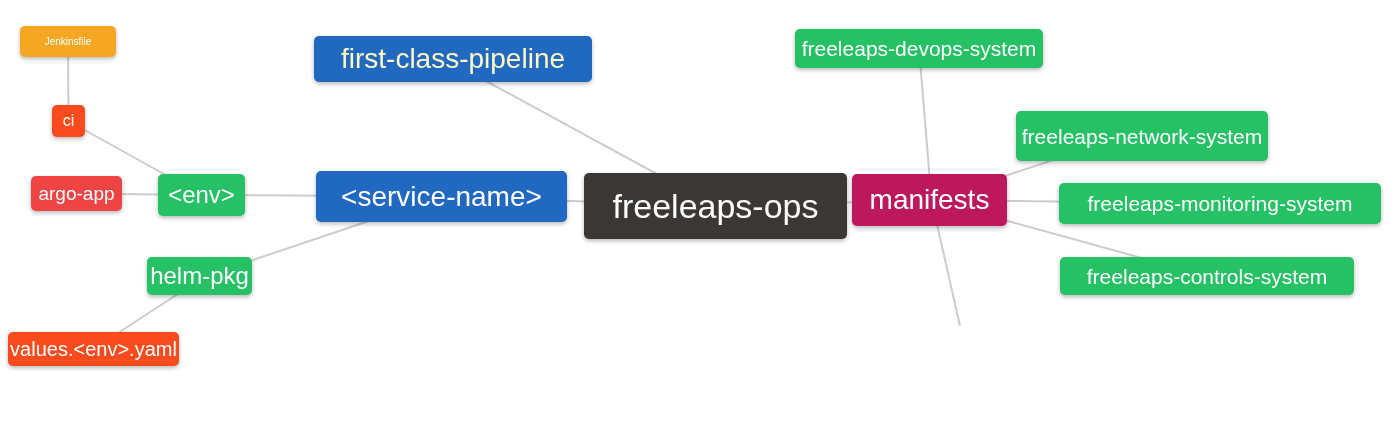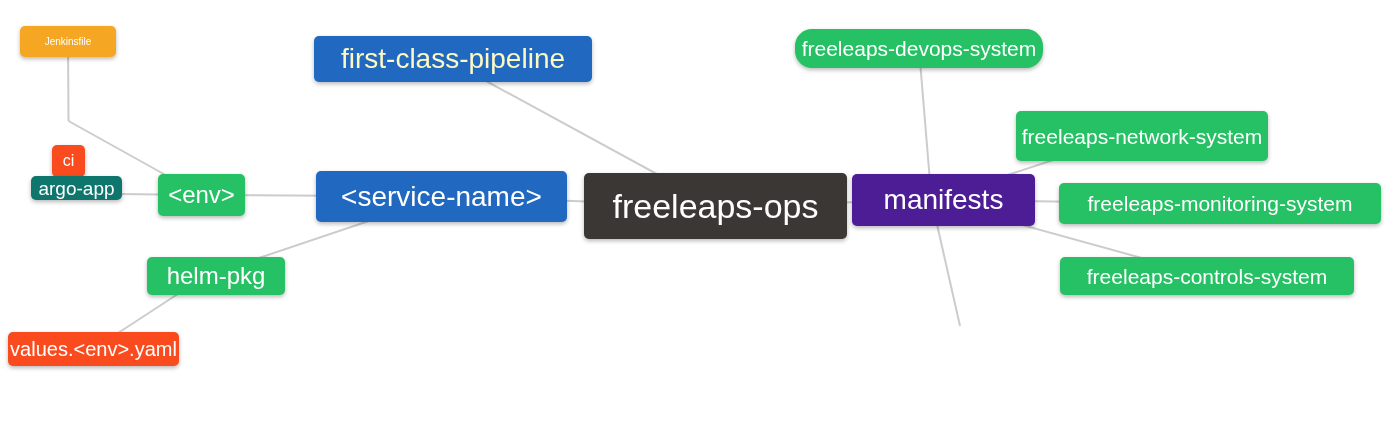--- a/index.html
+++ b/index.html
@@ -61,48 +61,48 @@
       <line x1="931.5" y1="200" x2="919" y2="48.5" stroke="#cccccc" stroke-width="2"></line>
       <line x1="931.5" y1="200" x2="1142" y2="131" stroke="#cccccc" stroke-width="2"></line>
       <line x1="931.5" y1="200" x2="1212" y2="203.5" stroke="#cccccc" stroke-width="2"></line>
       <line x1="931.5" y1="200" x2="1207" y2="276" stroke="#cccccc" stroke-width="2"></line>
       <line x1="931.5" y1="200" x2="960" y2="326" stroke="#cccccc" stroke-width="2"></line>
     </svg>
   <div class="nodes-layer">
       <div class="node" style="left: 20px; top: 26px; width: 96px; height: 31px; font-size: 10px; background: rgb(245, 166, 35); color: rgb(255, 255, 255);">
         <span>Jenkinsfile</span>
       </div>
-      <div class="node" style="left: 52px; top: 105px; width: 33px; height: 32px; font-size: 16px; background: rgb(249, 75, 30); color: rgb(255, 255, 255); margin-top: 40px;">
+      <div class="node" style="left: 52px; top: 105px; width: 33px; height: 32px; font-size: 16px; background: rgb(249, 75, 30); color: rgb(255, 255, 255);">
         <span>ci</span>
       </div>
-      <div class="node" style="left: 31px; top: 176px; width: 91px; height: 24px; font-size: 19px; background: #0f766e; color: rgb(255, 255, 255);">
+      <div class="node" style="left: 31px; top: 176px; width: 91px; height: 35px; font-size: 19px; background: #ef4444; color: rgb(255, 255, 255);">
         <span>argo-app</span>
       </div>
       <div class="node" style="left: 158px; top: 174px; width: 87px; height: 42px; font-size: 24px; background: rgb(37, 193, 100); color: rgb(255, 255, 255);">
         <span>&lt;env&gt;</span>
       </div>
-      <div class="node" style="left: 147px; top: 257px; width: 138px; height: 38px; font-size: 24px; background: rgb(37, 193, 100); color: rgb(255, 255, 255);">
+      <div class="node" style="left: 147px; top: 257px; width: 105px; height: 38px; font-size: 24px; background: rgb(37, 193, 100); color: rgb(255, 255, 255);">
         <span>helm-pkg</span>
       </div>
       <div class="node" style="left: 8px; top: 332px; width: 171px; height: 34px; font-size: 20px; background: rgb(249, 75, 30); color: rgb(255, 255, 255);">
         <span>values.&lt;env&gt;.yaml</span>
       </div>
       <div class="node" style="left: 314px; top: 36px; width: 278px; height: 46px; font-size: 28px; background: rgb(32, 104, 192); color: #fef9c3;">
         <span>first-class-pipeline</span>
       </div>
       <div class="node" style="left: 316px; top: 171px; width: 251px; height: 51px; font-size: 28px; background: rgb(32, 104, 192); color: rgb(255, 255, 255);">
         <span>&lt;service-name&gt;</span>
       </div>
       <div class="node" style="left: 584px; top: 173px; width: 263px; height: 66px; font-size: 34px; background: rgb(59, 55, 52); color: rgb(255, 255, 255); text-align: right;">
         <span>freeleaps-ops</span>
       </div>
-      <div class="node" style="left: 852px; top: 174px; width: 183px; height: 52px; font-size: 28px; background: #4c1d95; color: rgb(255, 255, 255); justify-content: center;">
+      <div class="node" style="left: 852px; top: 174px; width: 155px; height: 52px; font-size: 28px; background: #be185d; color: rgb(255, 255, 255); justify-content: center;">
         <span>manifests</span>
       </div>
-      <div class="node" style="left: 795px; top: 29px; width: 248px; height: 39px; font-size: 21px; background: rgb(37, 193, 100); color: rgb(255, 255, 255); border-radius: 17px;">
+      <div class="node" style="left: 795px; top: 29px; width: 248px; height: 39px; font-size: 21px; background: rgb(37, 193, 100); color: rgb(255, 255, 255);">
         <span>freeleaps-devops-system</span>
       </div>
       <div class="node" style="left: 1016px; top: 111px; width: 252px; height: 50px; font-size: 21px; background: rgb(37, 193, 100); color: rgb(255, 255, 255);">
         <span>freeleaps-network-system</span>
       </div>
       <div class="node" style="left: 1051px; top: 183px; width: 322px; height: 41px; font-size: 21px; background: rgb(37, 193, 100); color: rgb(255, 255, 255); margin-left: 8px;">
         <span>freeleaps-monitoring-system</span>
       </div>
       <div class="node" style="left: 1060px; top: 257px; width: 294px; height: 38px; font-size: 21px; background: rgb(37, 193, 100); color: rgb(255, 255, 255);">
         <span>freeleaps-controls-system</span>

